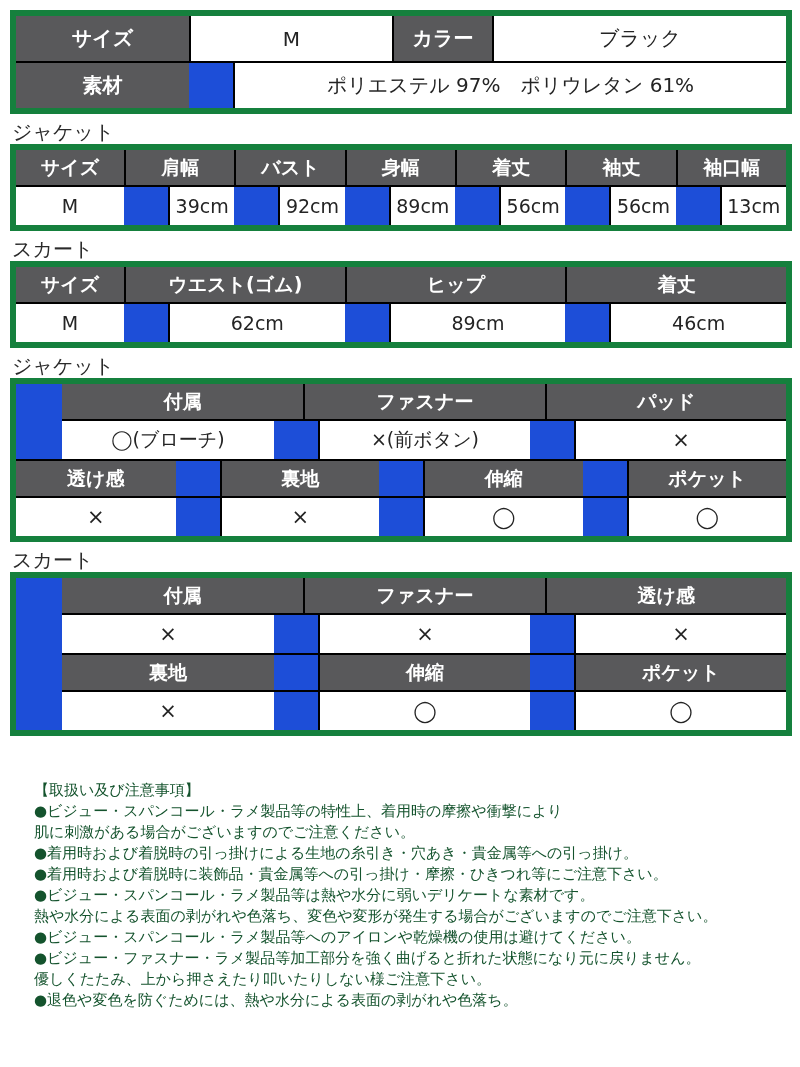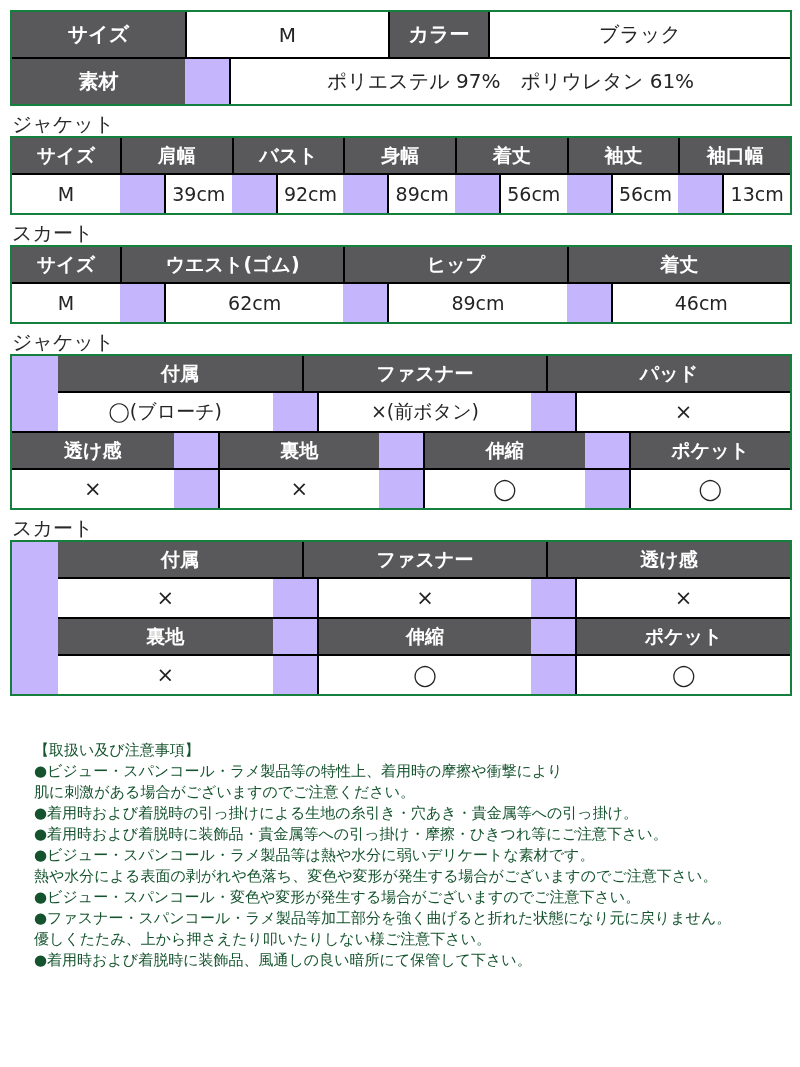--- a/index.html
+++ b/index.html
@@ -2,21 +2,21 @@
 <html lang="ja"><head>
 <meta charset="utf-8">
 <style>
   html,body{margin:0;padding:0;}
   body{
     width:800px;height:1067px;background:#ffffff;
     font-family:"DejaVu Sans","Liberation Sans",sans-serif;
     color:#1c1c1c;
   }
   .sheet{padding:10px 8px 0 10px;}
-  .tbl{border:2px solid #15803d;background:#c4b5fd;}
+  .tbl{border:6px solid #15803d;background:#1d4ed8;}
   .row{display:grid;}
   .row + .row{border-top:2px solid #000;gap:44px;}
   .cell{
     display:flex;align-items:center;justify-content:center;
     text-align:center;background:#fff;color:#242424;
     font-size:19px;min-height:36px;padding:1px 2px;
   }
   .cell + .cell{border-left:2px solid #000;}
   .hd{background:#59595b;color:#ffffff;font-weight:bold;font-size:19px;}
   .hdr .cell{min-height:33px;}
@@ -140,19 +140,19 @@
   </div>
 
   <div class="notes">
     <div class="note-line">【取扱い及び注意事項】</div>
     <div class="note-line">●ビジュー・スパンコール・ラメ製品等の特性上、着用時の摩擦や衝撃により</div>
     <div class="note-line">肌に刺激がある場合がございますのでご注意ください。</div>
     <div class="note-line">●着用時および着脱時の引っ掛けによる生地の糸引き・穴あき・貴金属等への引っ掛け。</div>
     <div class="note-line">●着用時および着脱時に装飾品・貴金属等への引っ掛け・摩擦・ひきつれ等にご注意下さい。</div>
     <div class="note-line">●ビジュー・スパンコール・ラメ製品等は熱や水分に弱いデリケートな素材です。</div>
     <div class="note-line">熱や水分による表面の剥がれや色落ち、変色や変形が発生する場合がございますのでご注意下さい。</div>
-    <div class="note-line">●ビジュー・スパンコール・変色や変形が発生する場合がございますのでご注意下さい。</div>
-    <div class="note-line">●ファスナー・スパンコール・ラメ製品等加工部分を強く曲げると折れた状態になり元に戻りません。</div>
+    <div class="note-line">●ビジュー・スパンコール・ラメ製品等へのアイロンや乾燥機の使用は避けてください。</div>
+    <div class="note-line">●ビジュー・ファスナー・ラメ製品等加工部分を強く曲げると折れた状態になり元に戻りません。</div>
     <div class="note-line">優しくたたみ、上から押さえたり叩いたりしない様ご注意下さい。</div>
-    <div class="note-line">●着用時および着脱時に装飾品、風通しの良い暗所にて保管して下さい。</div>
+    <div class="note-line">●退色や変色を防ぐためには、熱や水分による表面の剥がれや色落ち。</div>
   </div>
 
 </div>
 
 </body></html>

